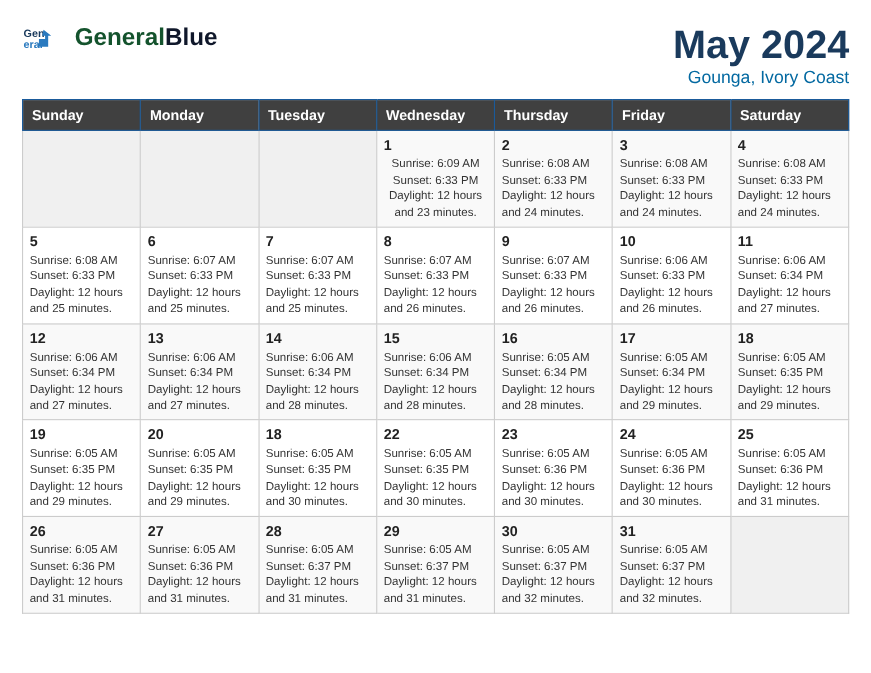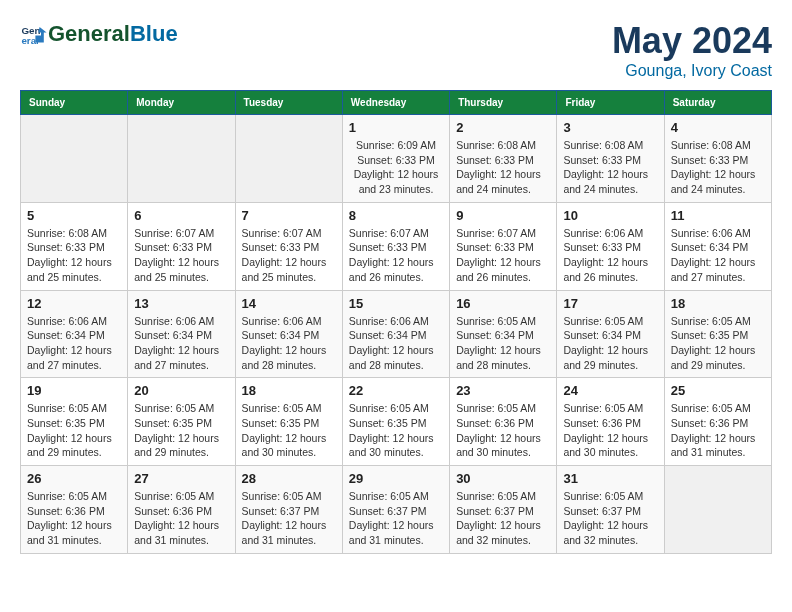--- a/index.html
+++ b/index.html
@@ -12,21 +12,21 @@
     }
     .header-area {
       display: flex;
       justify-content: space-between;
       align-items: flex-start;
       margin-bottom: 10px;
     }
     .logo {
       display: flex;
       align-items: center;
-      gap: 0;
+      gap: 20px;
       justify-content: space-between;
     }
     .logo-text {
       font-size: 22px;
       font-weight: bold;
       color: #1a3a5c;
       line-height: 1;
     }
     .logo-text span {
       color: #14532d;
@@ -47,25 +47,25 @@
     .calendar-subtitle {
       font-size: 16px;
       color: #0369a1;
     }
     .calendar-table {
       width: 100%;
       border-collapse: collapse;
       font-size: 11px;
     }
     .calendar-table thead tr th {
-      background-color: #15803d;
+      background-color: #404040;
       color: #fff;
       text-align: left;
       padding: 6px 8px;
-      font-size: 10px;
+      font-size: 13px;
       font-weight: bold;
       border: 1px solid #1a5a9a;
     }
     .calendar-table tbody tr td {
       border: 1px solid #ccc;
       vertical-align: top;
       padding: 5px 6px;
       width: calc(100% / 7);
       min-height: 80px;
       background: #fff;
@@ -97,21 +97,21 @@
 
 <div class="header-area">
   <div class="logo">
     <svg class="logo-icon" viewBox="0 0 40 40">
       <text x="2" y="20" font-size="14" font-weight="bold" fill="#1a3a5c">Gen</text>
       <text x="2" y="34" font-size="14" font-weight="bold" fill="#2a7abf">eral</text>
       <polygon points="28,10 38,18 34,18 34,32 22,32 22,22 30,22 30,18 26,18" fill="#2a7abf"></polygon>
     </svg>
     <div>
       <div class="logo-text">
-        <span>General</span><span style="color:#0369a1">Blue</span>
+        <span>General</span><span style="color:#0f172a">Blue</span>
       </div>
     </div>
   </div>
   <div class="title-block">
     <div class="calendar-title">May 2024</div>
     <div class="calendar-subtitle">Gounga, Ivory Coast</div>
   </div>
 </div>
 
 <table class="calendar-table">

